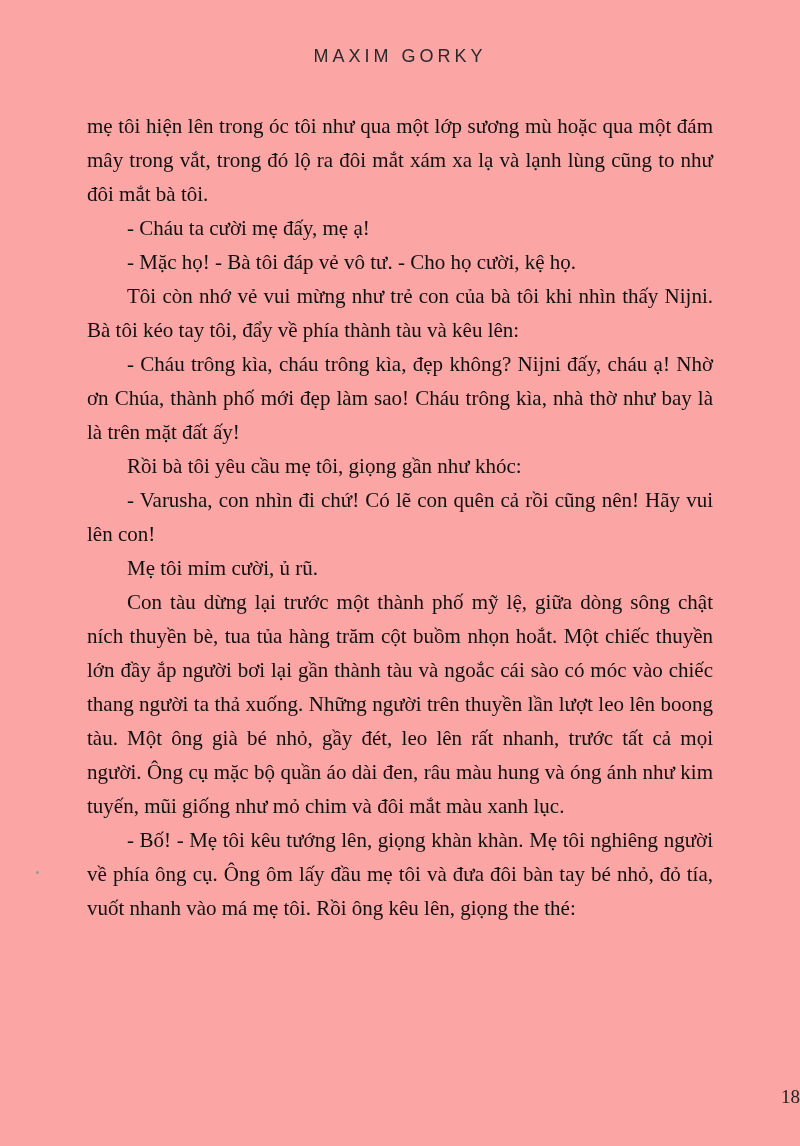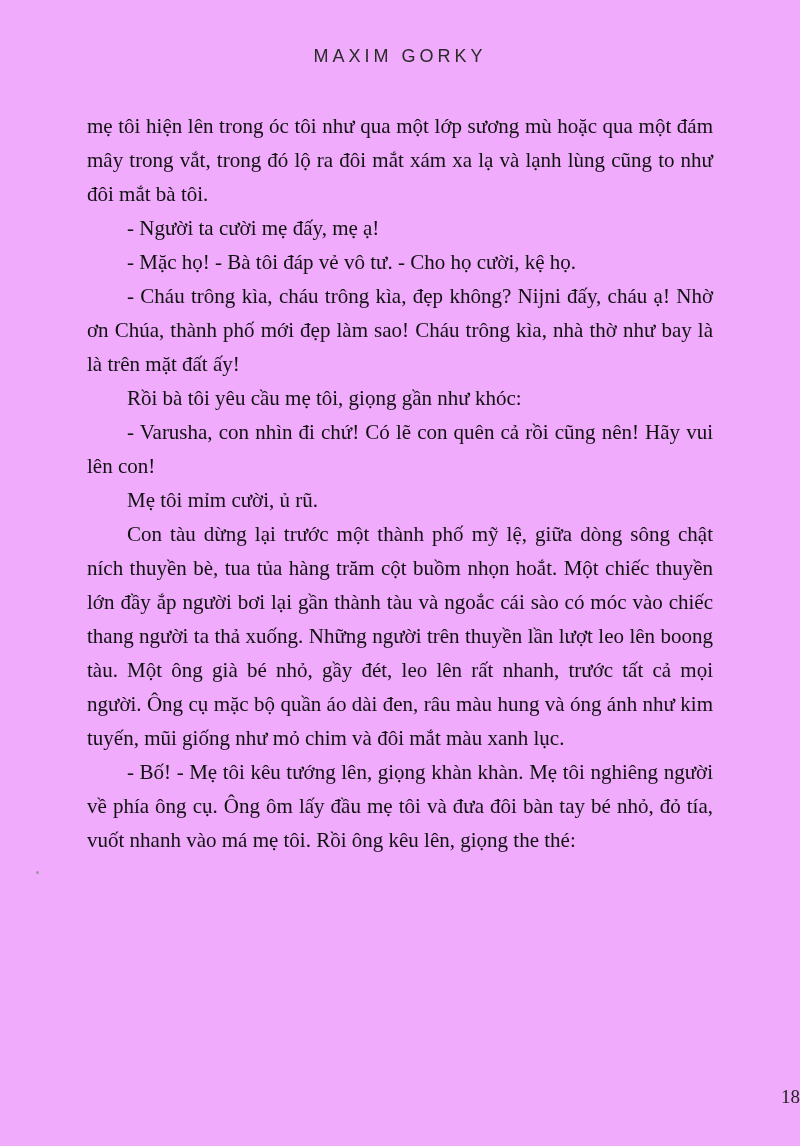--- a/index.html
+++ b/index.html
@@ -5,21 +5,21 @@
   * { box-sizing: border-box; }
   html, body {
     margin: 0;
     padding: 0;
     background: #ffffff;
   }
   .page {
     position: relative;
     width: 800px;
     height: 1146px;
-    background: #f0abfc;
+    background: #fca5a5;
     color: #151515;
     font-family: "Liberation Serif", "DejaVu Serif", serif;
     overflow: hidden;
   }
   .running-head {
     padding-top: 46px;
     text-align: center;
     font-family: "Liberation Sans", "DejaVu Sans", sans-serif;
     font-size: 18px;
     font-weight: 500;
@@ -61,22 +61,23 @@
   }
 </style>
 </head>
 <body>
 
 <div class="page">
   <div class="running-head">MAXIM GORKY</div>
 
   <main class="body-text" id="paragraphs">
       <p class="no-indent">mẹ tôi hiện lên trong óc tôi như qua một lớp sương mù hoặc qua một đám mây trong vắt, trong đó lộ ra đôi mắt xám xa lạ và lạnh lùng cũng to như đôi mắt bà tôi.</p>
-      <p class="indent">- Người ta cười mẹ đấy, mẹ ạ!</p>
+      <p class="indent">- Cháu ta cười mẹ đấy, mẹ ạ!</p>
       <p class="indent">- Mặc họ! - Bà tôi đáp vẻ vô tư. - Cho họ cười, kệ họ.</p>
+      <p class="indent">Tôi còn nhớ vẻ vui mừng như trẻ con của bà tôi khi nhìn thấy Nijni. Bà tôi kéo tay tôi, đẩy về phía thành tàu và kêu lên:</p>
       <p class="indent">- Cháu trông kìa, cháu trông kìa, đẹp không? Nijni đấy, cháu ạ! Nhờ ơn Chúa, thành phố mới đẹp làm sao! Cháu trông kìa, nhà thờ như bay là là trên mặt đất ấy!</p>
       <p class="indent">Rồi bà tôi yêu cầu mẹ tôi, giọng gần như khóc:</p>
       <p class="indent">- Varusha, con nhìn đi chứ! Có lẽ con quên cả rồi cũng nên! Hãy vui lên con!</p>
       <p class="indent">Mẹ tôi mỉm cười, ủ rũ.</p>
       <p class="indent">Con tàu dừng lại trước một thành phố mỹ lệ, giữa dòng sông chật ních thuyền bè, tua tủa hàng trăm cột buồm nhọn hoắt. Một chiếc thuyền lớn đầy ắp người bơi lại gần thành tàu và ngoắc cái sào có móc vào chiếc thang người ta thả xuống. Những người trên thuyền lần lượt leo lên boong tàu. Một ông già bé nhỏ, gầy đét, leo lên rất nhanh, trước tất cả mọi người. Ông cụ mặc bộ quần áo dài đen, râu màu hung và óng ánh như kim tuyến, mũi giống như mỏ chim và đôi mắt màu xanh lục.</p>
       <p class="indent">- Bố! - Mẹ tôi kêu tướng lên, giọng khàn khàn. Mẹ tôi nghiêng người về phía ông cụ. Ông ôm lấy đầu mẹ tôi và đưa đôi bàn tay bé nhỏ, đỏ tía, vuốt nhanh vào má mẹ tôi. Rồi ông kêu lên, giọng the thé:</p>
     </main>
 
   <span class="ink-speck"></span>
 

